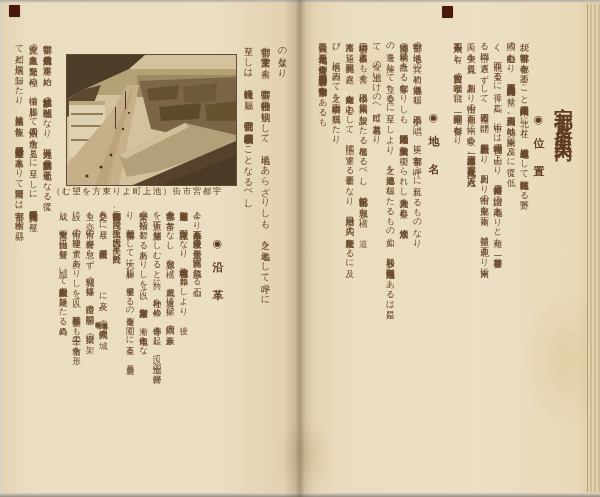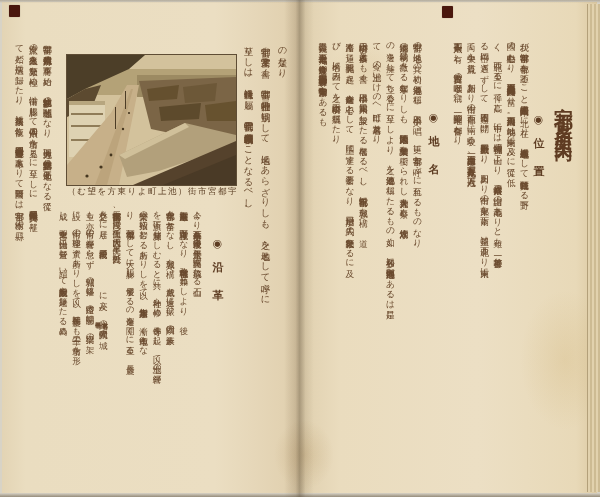--- a/index.html
+++ b/index.html
@@ -67,21 +67,21 @@
     position:absolute;left:66px;top:54px;width:169px;height:130px;
     border:1px solid #5f4d35;background:#cbb априори;
     background:#cbb astonishing;
     background:#cbb78f;
     box-shadow:inset 0 0 14px rgba(60,45,20,.45);
     overflow:hidden;
   }
   .photo-frame svg{display:block;}
   .photo-caption{
     position:absolute;left:52px;top:186px;width:186px;
-    text-align:right;font-size:8.5px;letter-spacing:1.5px;color:#5d4026;
+    text-align:left;font-size:8.5px;letter-spacing:1.5px;color:#5d4026;
     white-space:nowrap;
   }
 
   
   .warichu{position:absolute;left:95px;top:318px;width:14px;height:48px;}
   .warichu span{
     position:absolute;top:0;height:100%;writing-mode:vertical-rl;text-orientation:upright;
     font-size:5.5px;color:#6a4a2e;line-height:1;white-space:nowrap;overflow:hidden;
   }
   .warichu .wl1{left:7px;}

